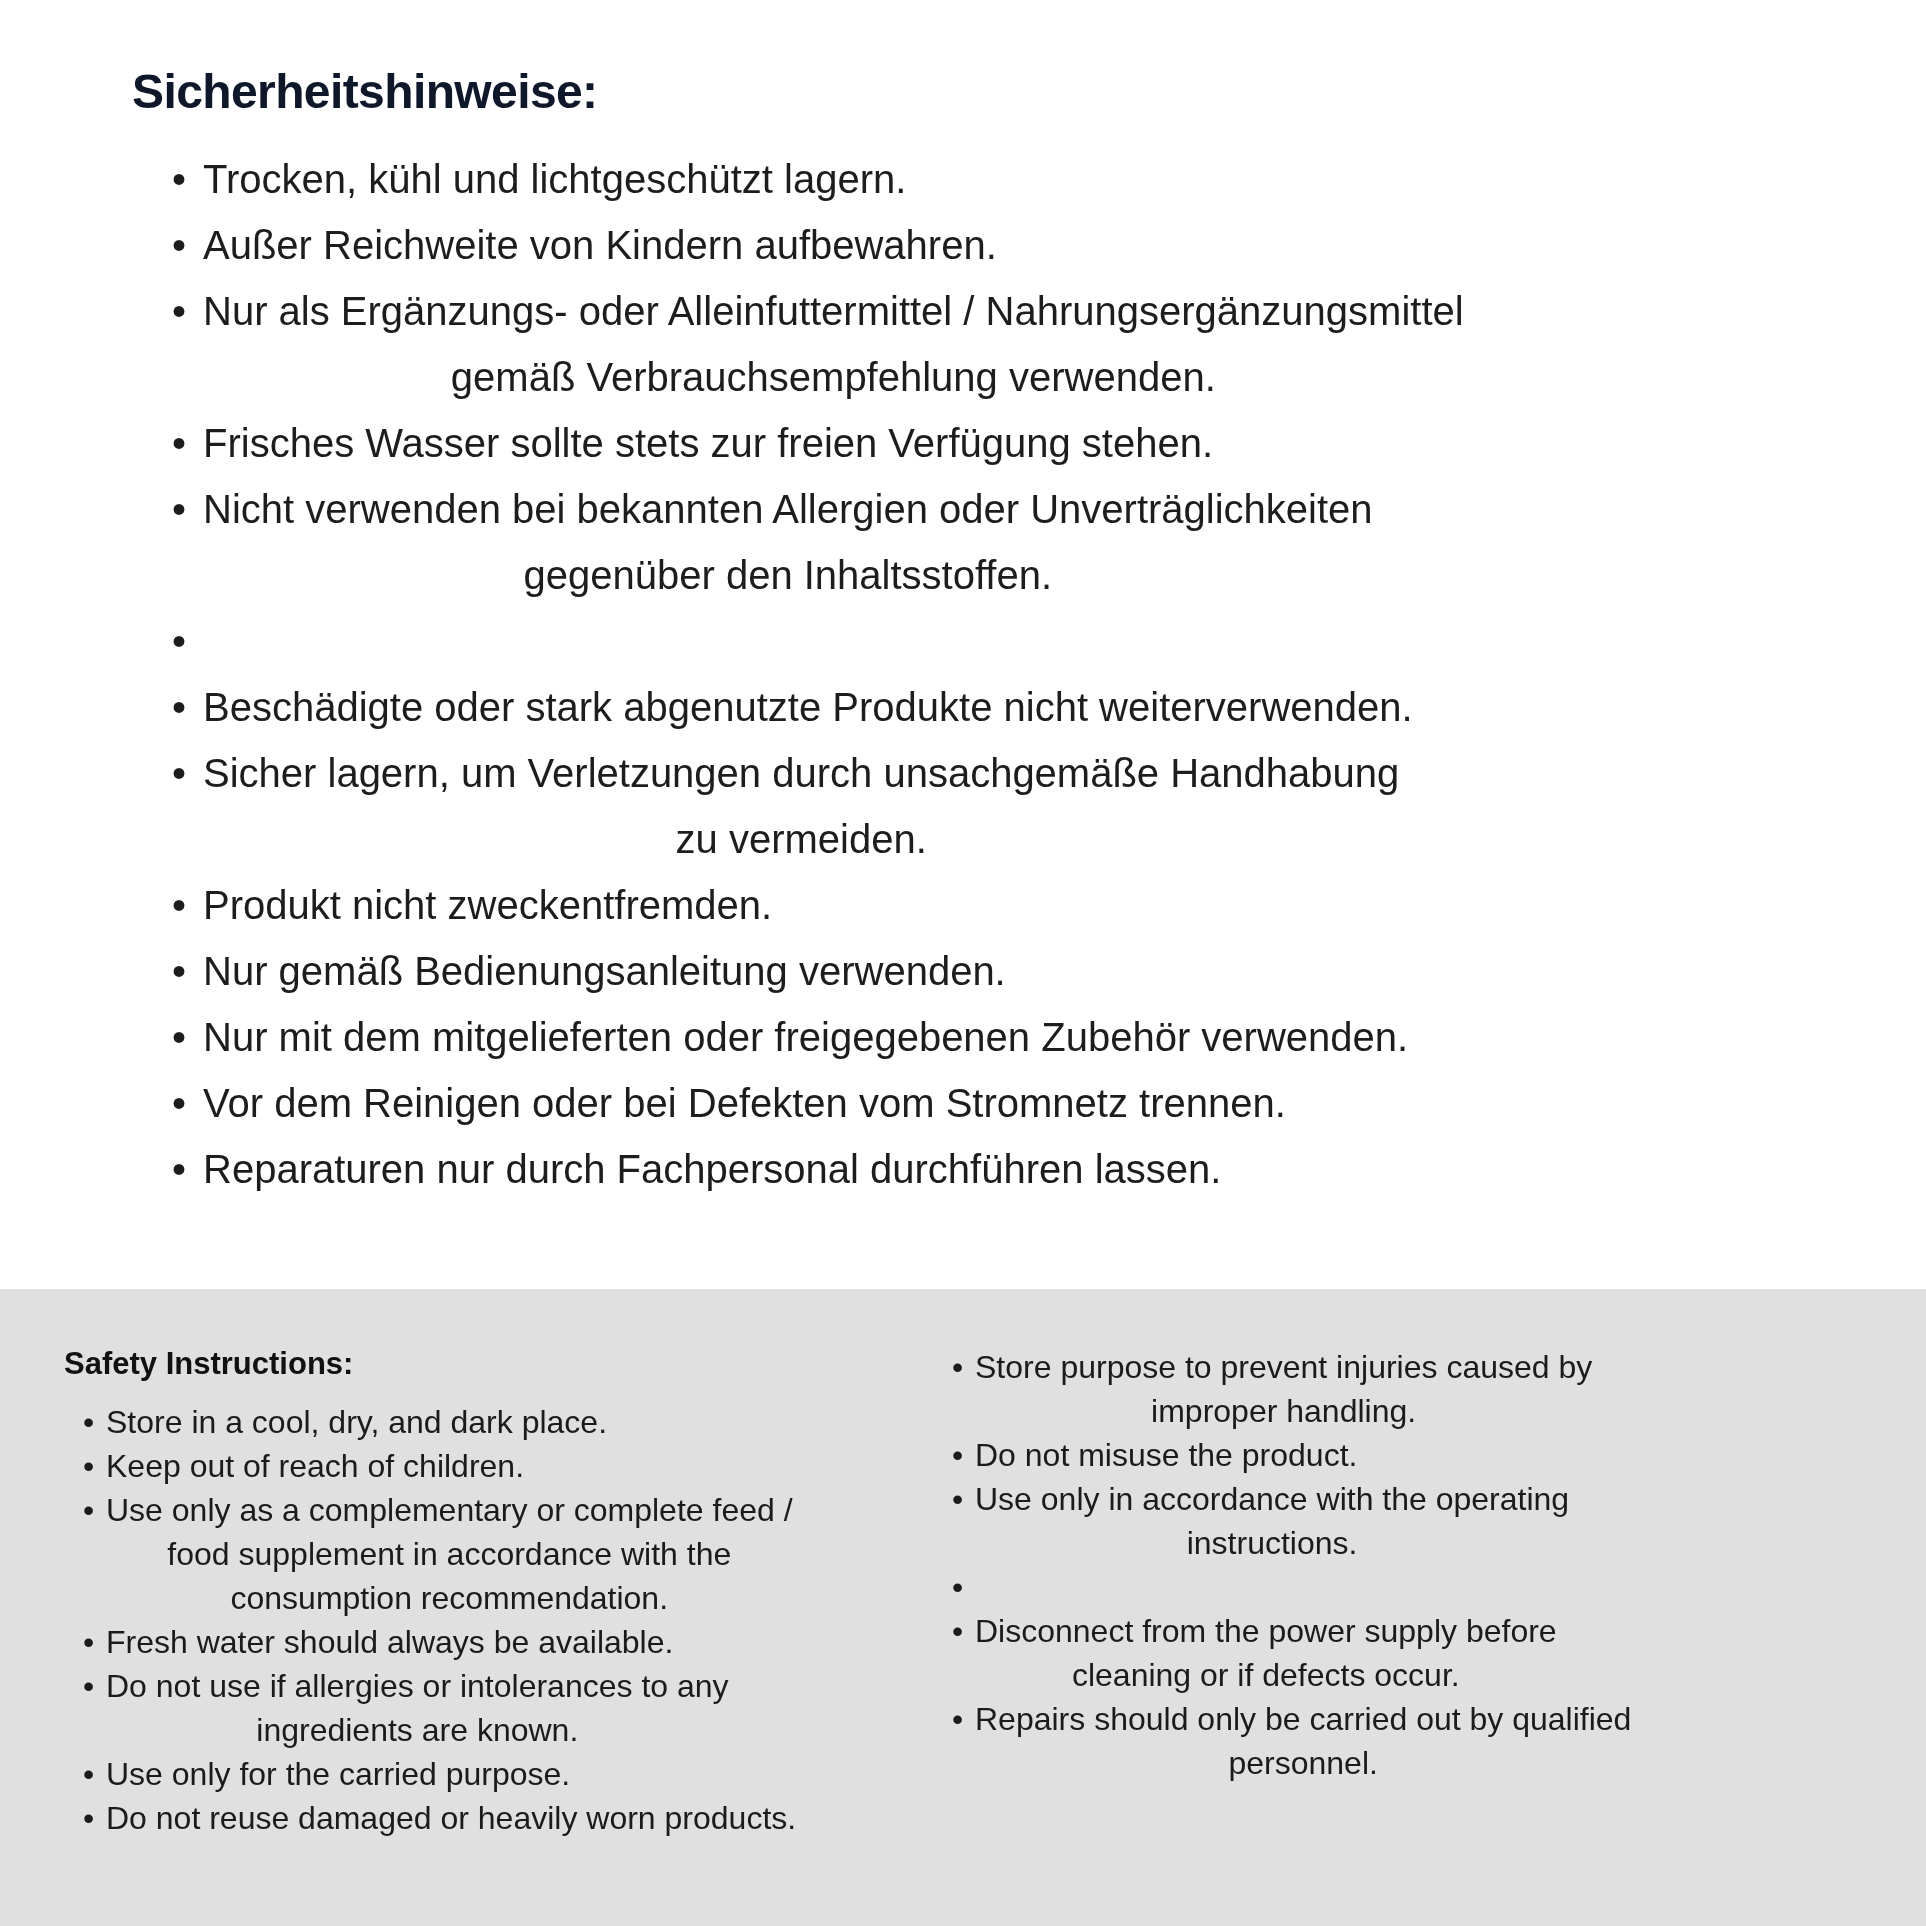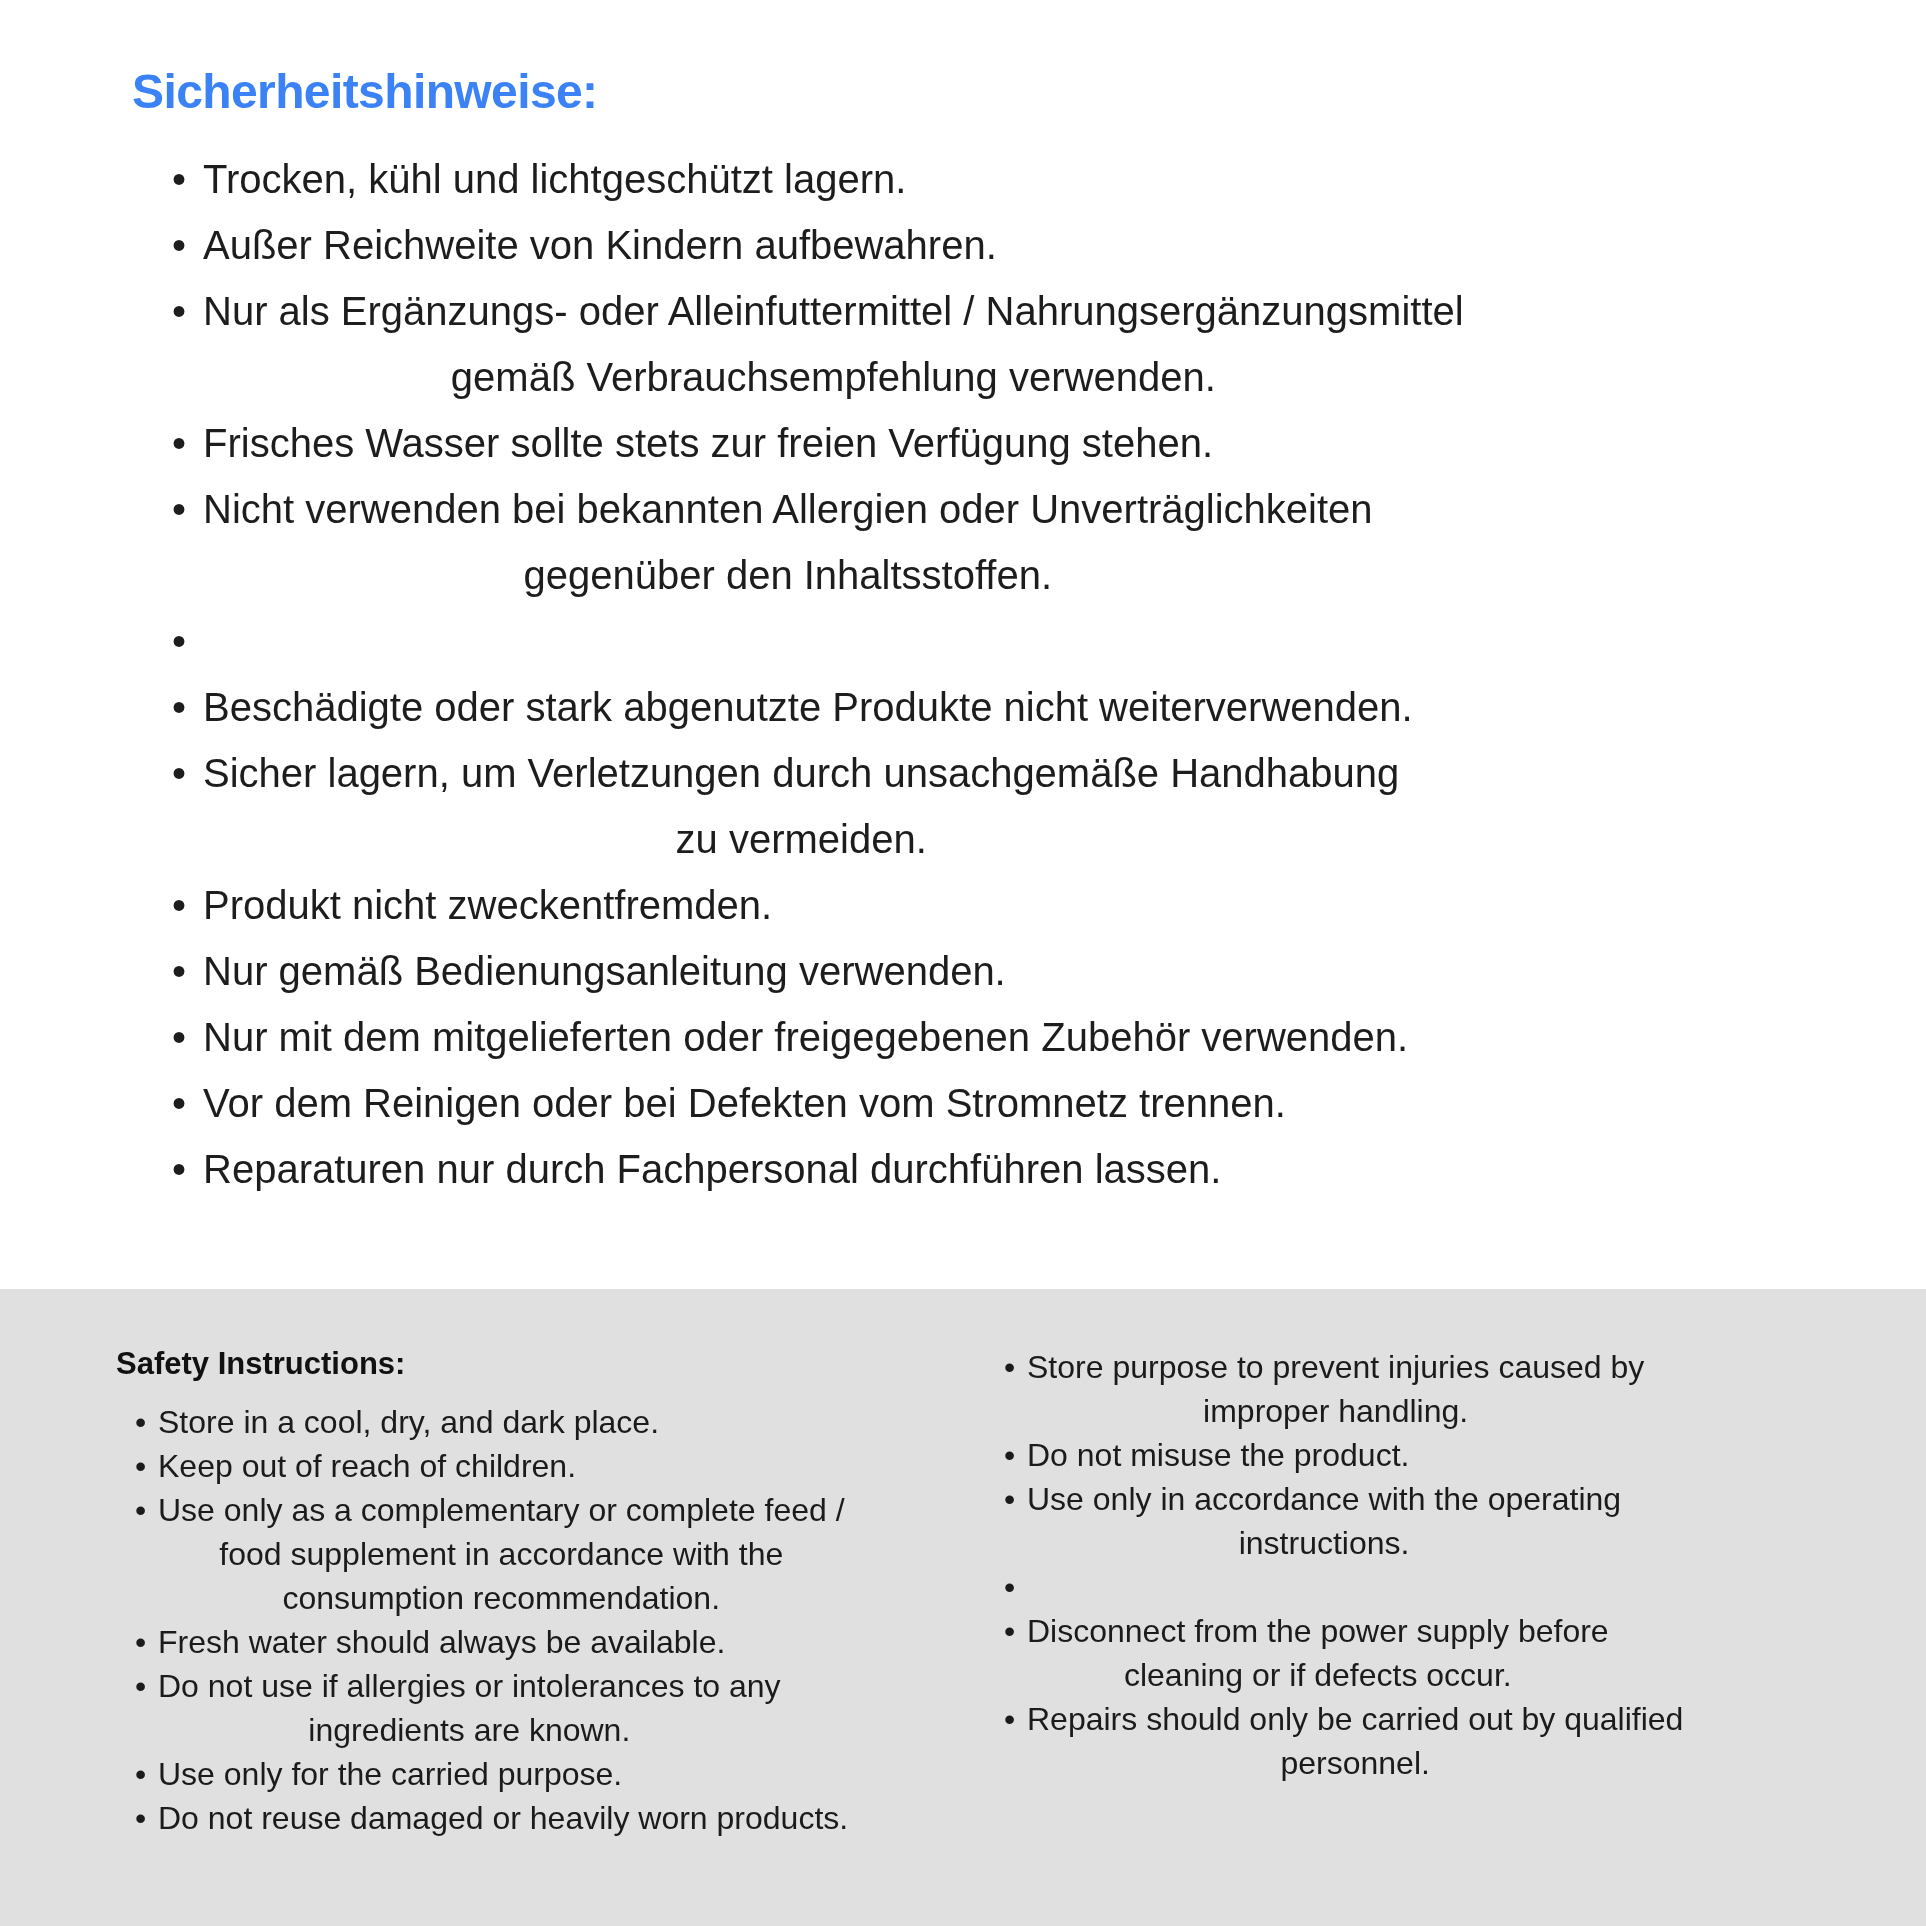--- a/index.html
+++ b/index.html
@@ -24,21 +24,21 @@
     height: 1289px;
     background: #ffffff;
     padding: 64px 77px 0 132px;
     box-sizing: border-box;
   }
   .de-heading {
     margin: 0;
     font-size: 48px;
     line-height: 1.15;
     font-weight: bold;
-    color: #3b82f6;
+    color: #0f172a;
     letter-spacing: -0.6px;
   }
   .de-list {
     list-style: none;
     margin: 27px 0 0 40px;
     padding: 0;
     width: 1734px;
     font-size: 40px;
     line-height: 66px;
     color: #1d1d1d;
@@ -56,21 +56,21 @@
     white-space: pre-line;
     text-align: center;
   }
 
   
   .section-en {
     position: absolute;
     top: 1289px; left: 0; right: 0;
     height: 638px;
     background: #e0e0e0;
-    padding: 56px 71px 0 116px;
+    padding: 56px 71px 0 64px;
     box-sizing: border-box;
     display: flex;
   }
   .en-col-left {
     width: 860px;
     flex: none;
   }
   .en-col-right {
     width: 864px;
     flex: none;

